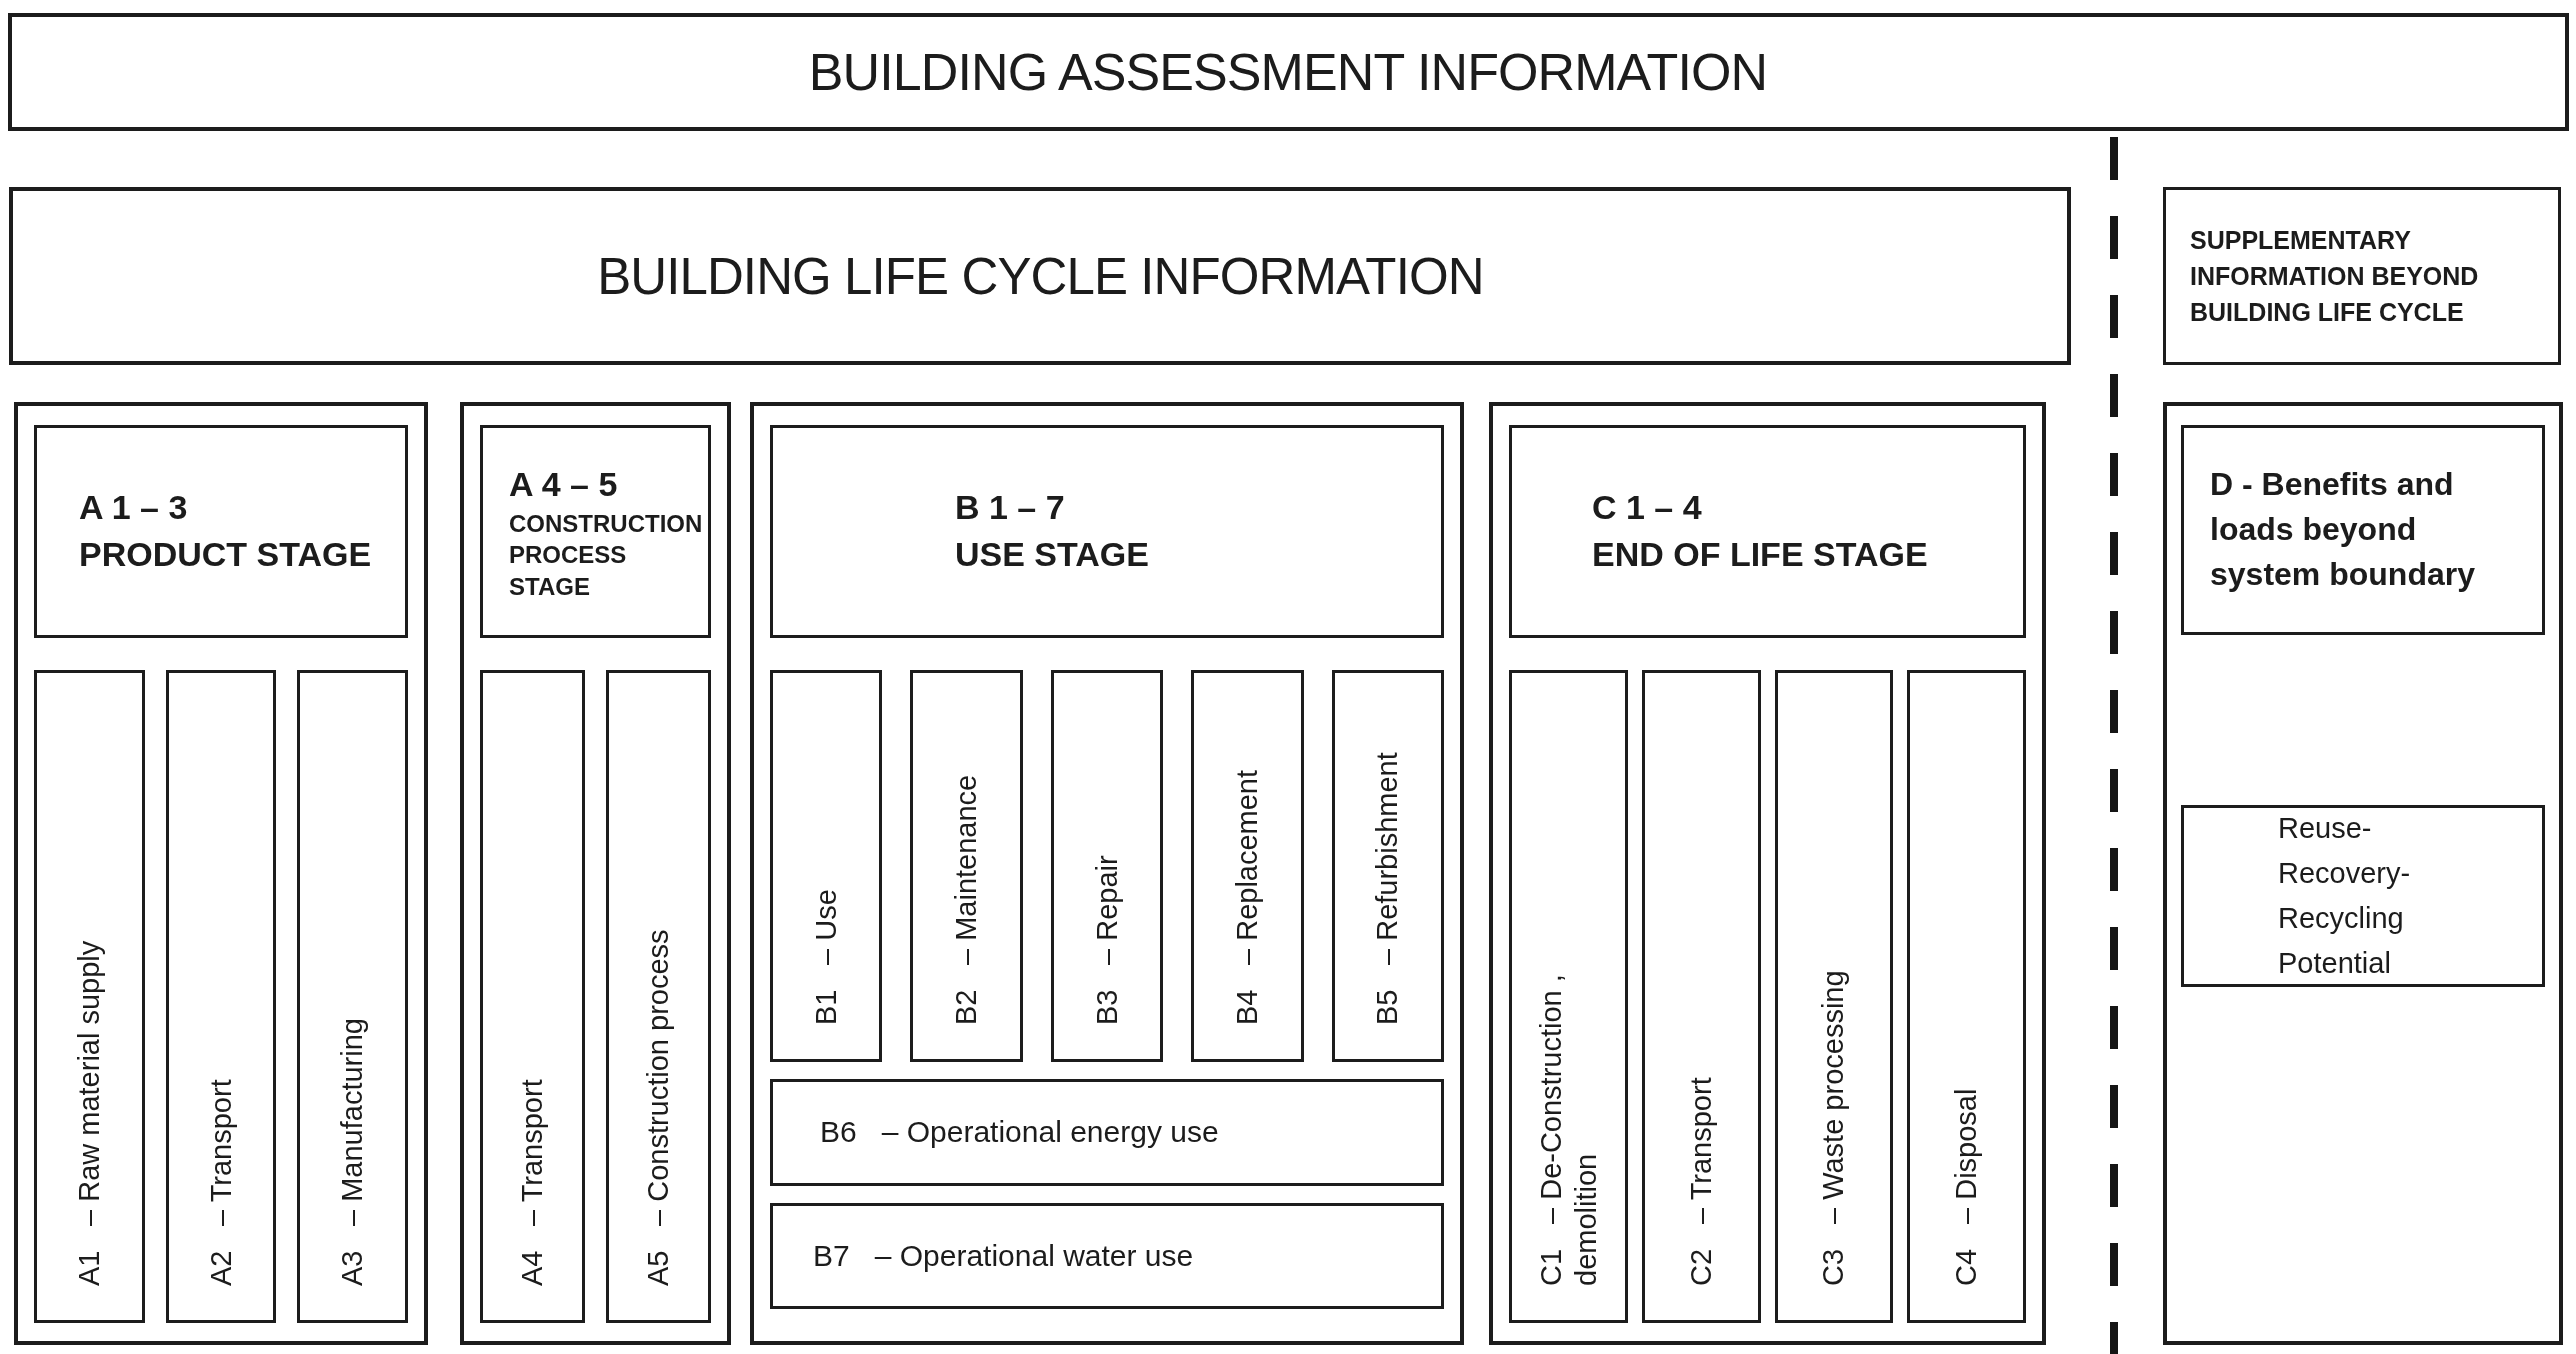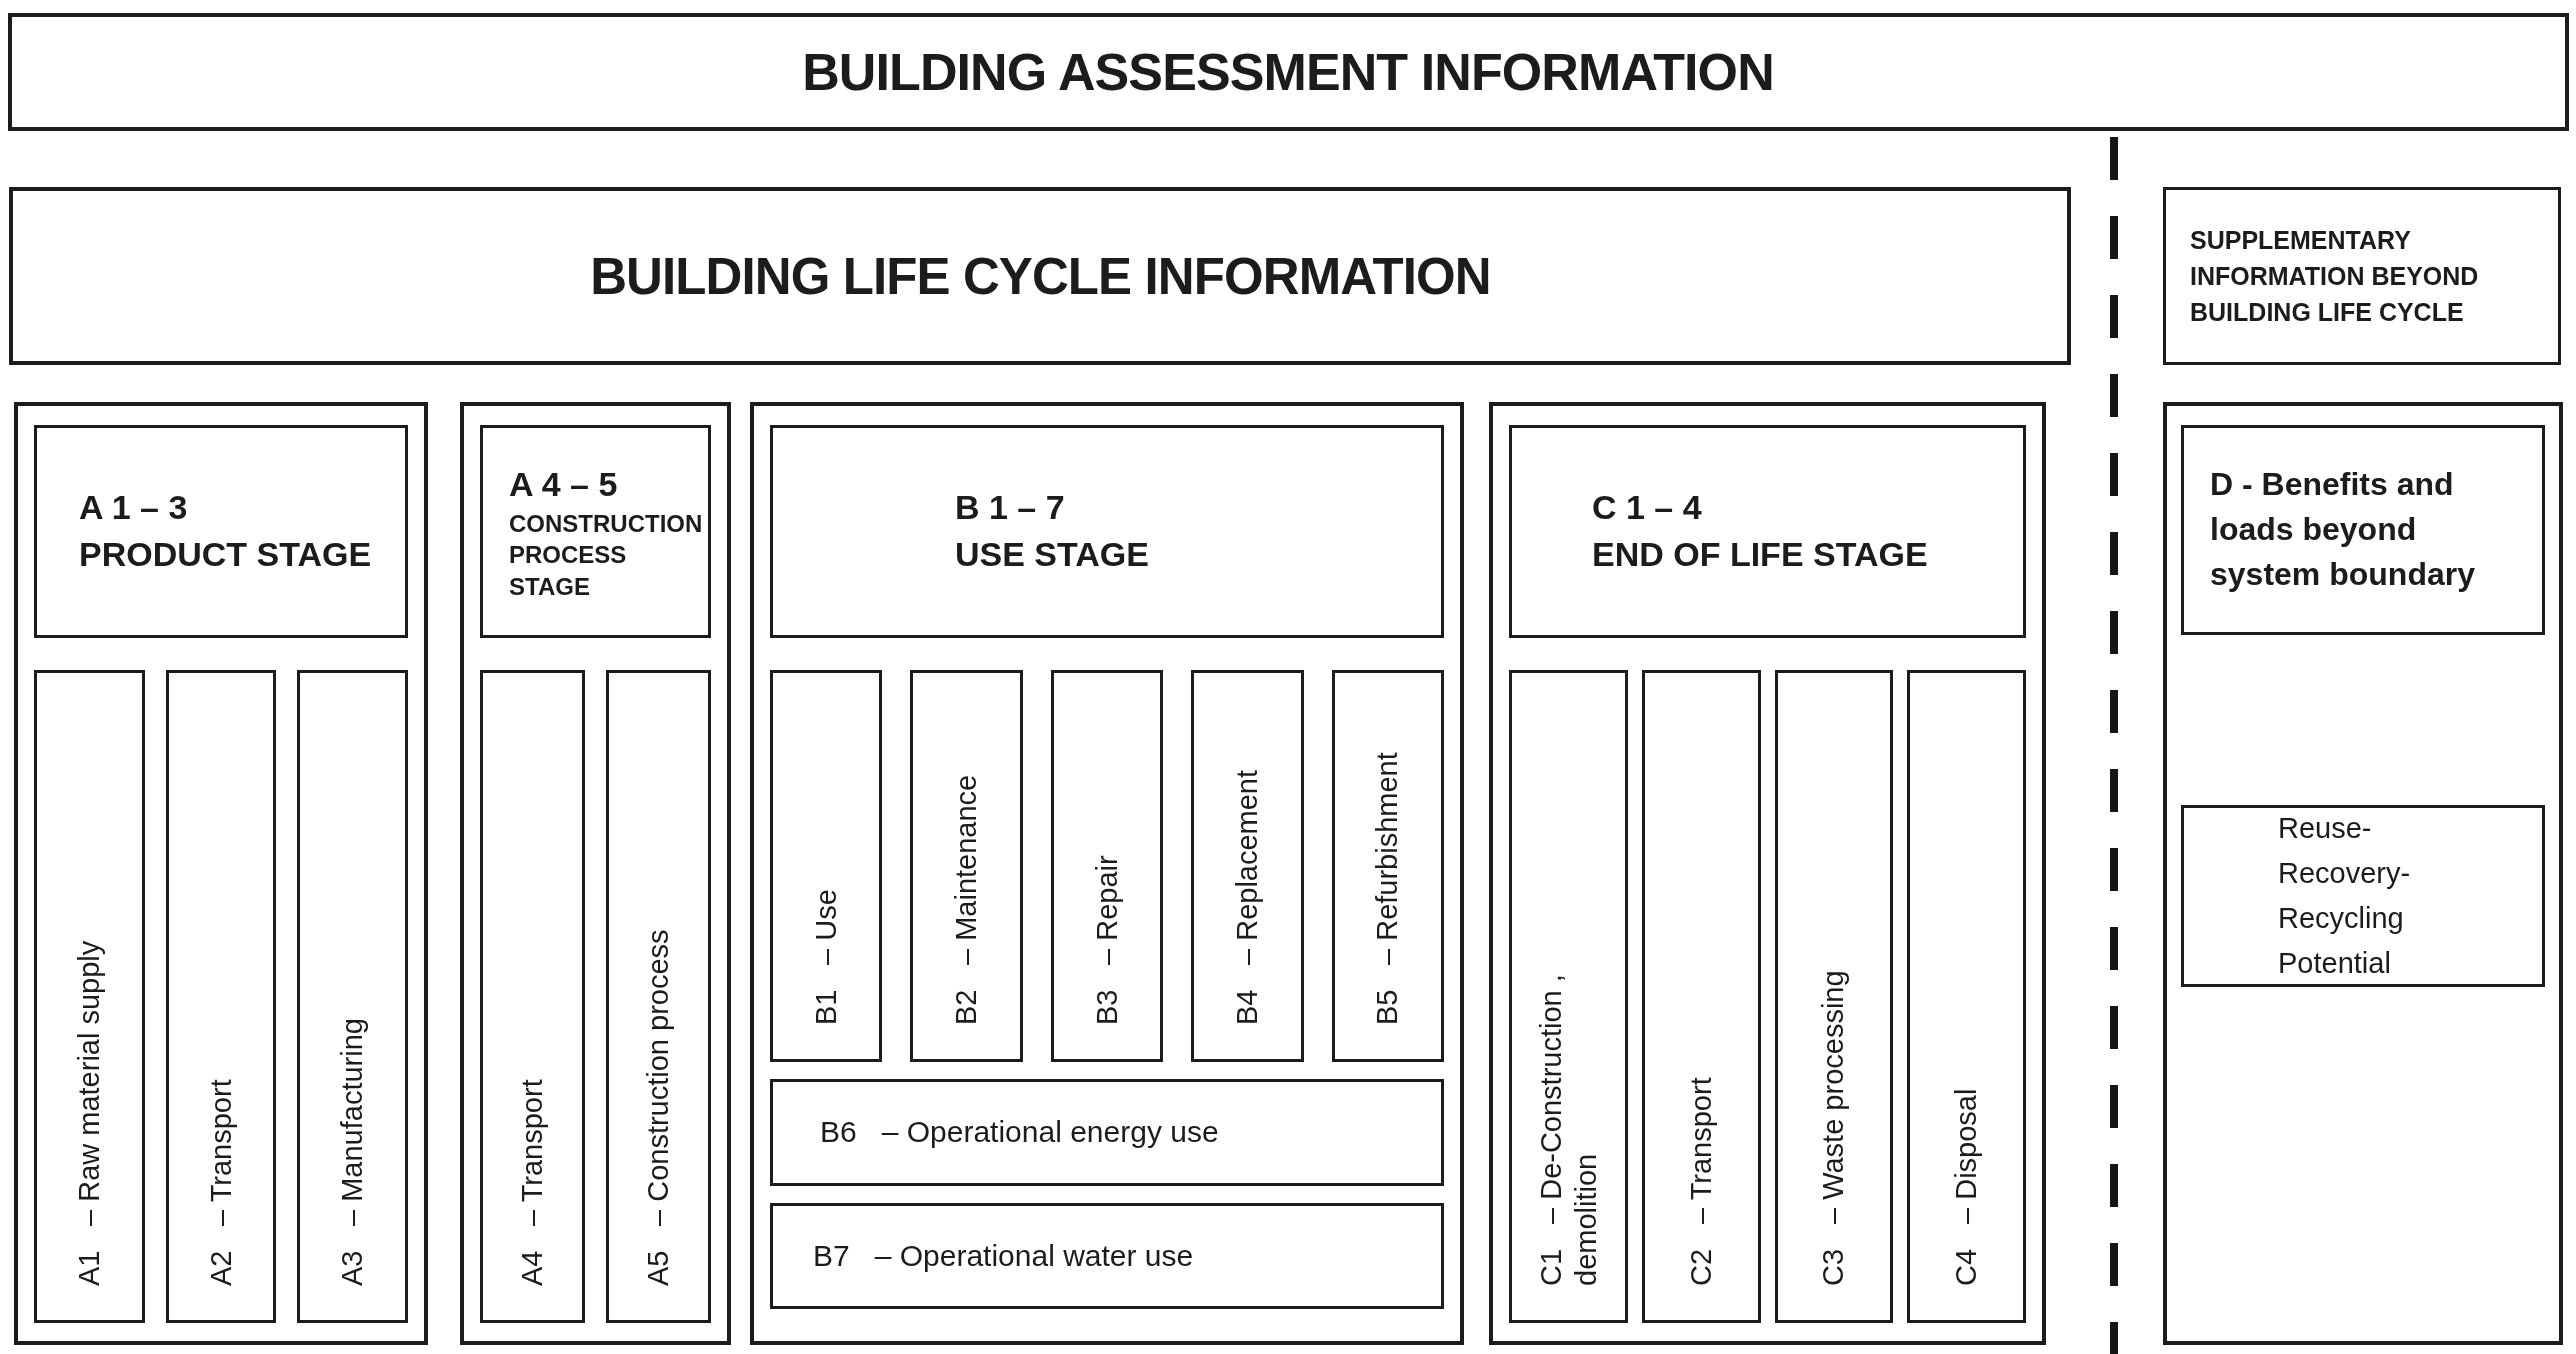--- a/index.html
+++ b/index.html
@@ -20,21 +20,21 @@
 
   
   .banner{
     position:absolute;
     border:4.7px solid var(--line);
     background:var(--bg);
     display:flex;align-items:center;justify-content:center;
   }
   .top-banner{left:7.5px;top:13px;width:2561px;height:118px;}
   .lifecycle-banner{left:9.4px;top:187px;width:2062px;height:178px;}
-  .banner-title{font-size:52px;font-weight:700;letter-spacing:-0.9px;white-space:nowrap;}
+  .banner-title{font-size:52px;font-weight:400;letter-spacing:-0.9px;white-space:nowrap;}
   .lifecycle-banner .banner-title{font-size:51px;}
 
   .supp-box{
     position:absolute;left:2163px;top:187px;width:398px;height:178px;
     border:3.7px solid var(--line);background:var(--bg);
     display:flex;align-items:center;
     padding-left:24px;
   }
   .supp-text{font-size:25px;font-weight:700;line-height:1.45;white-space:pre-line;}
 

